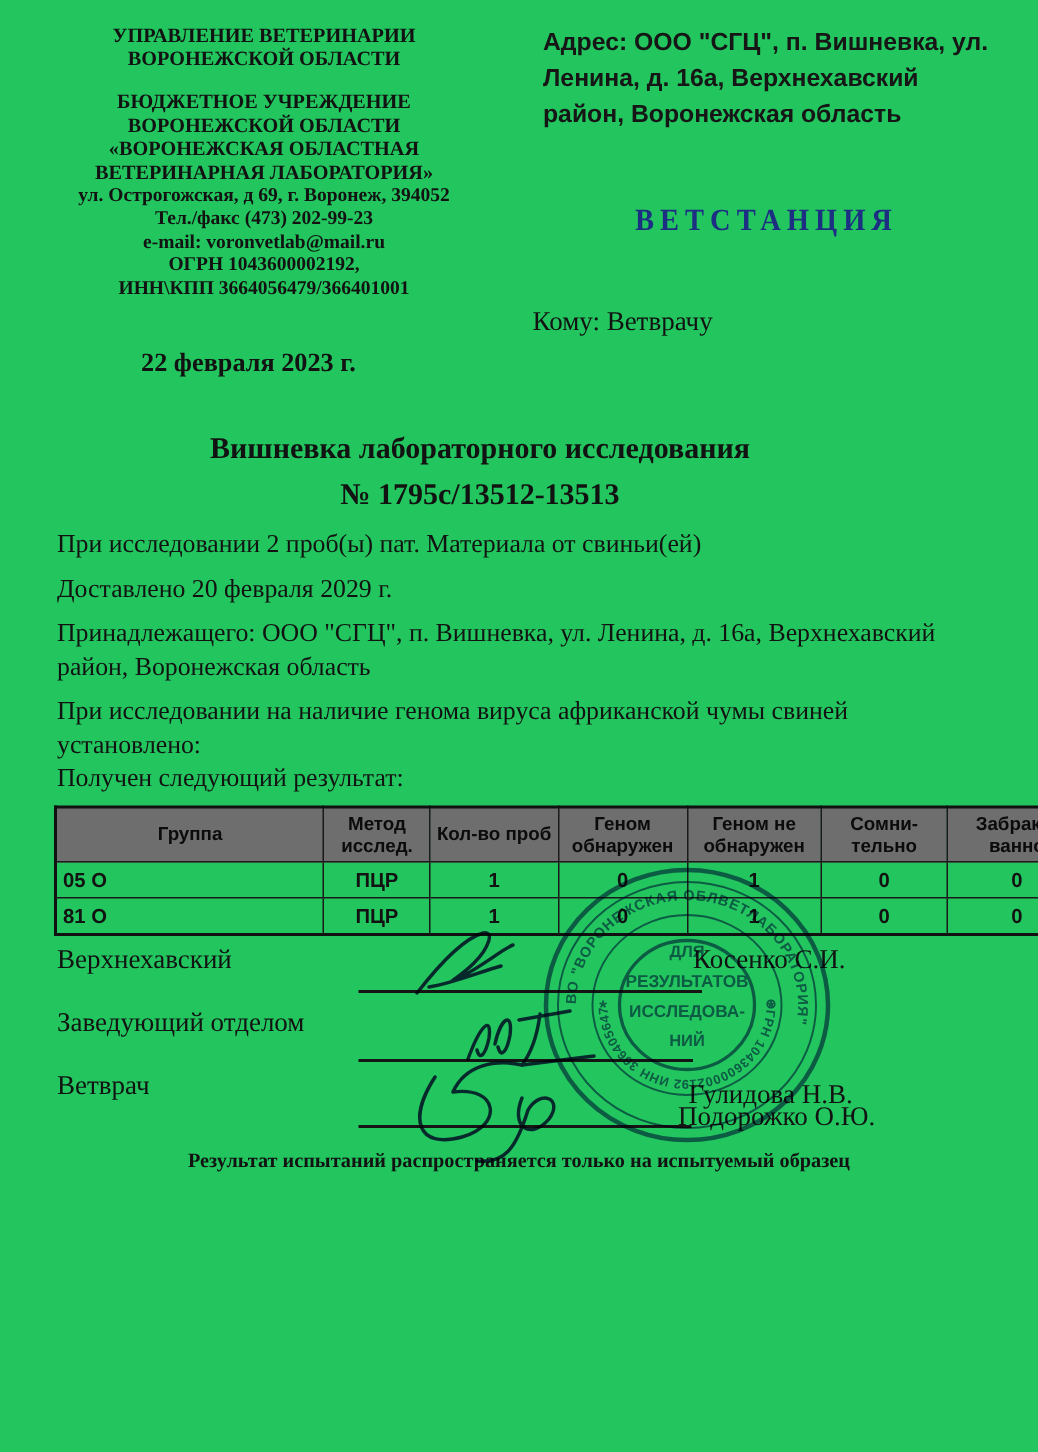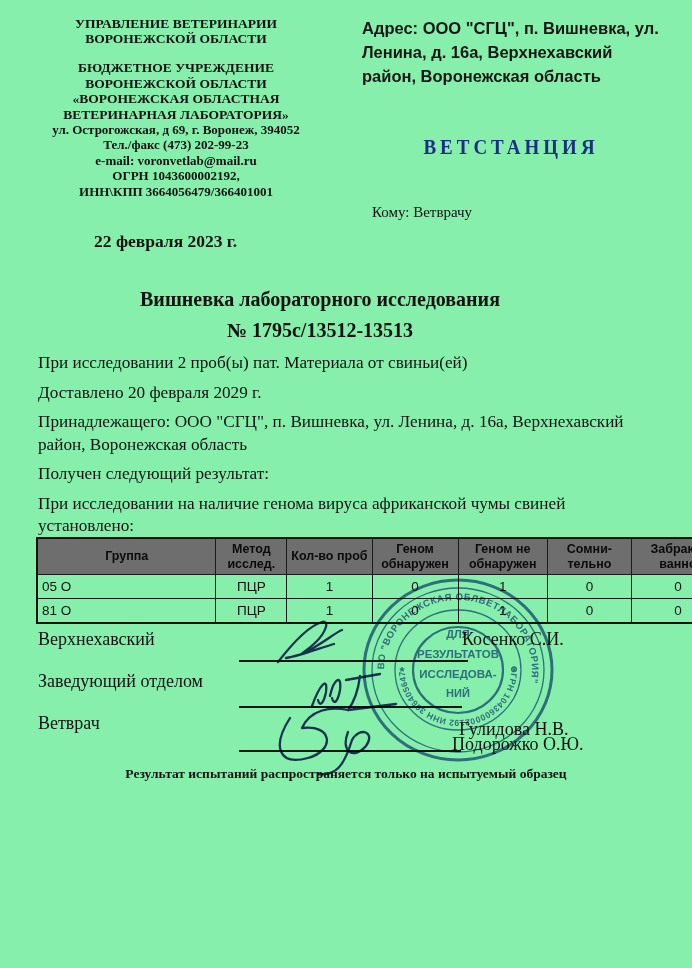--- a/index.html
+++ b/index.html
@@ -1,57 +1,57 @@
 <!DOCTYPE html>
 <html><head>
 <meta charset="utf-8">
 <style>
   html,body{margin:0;padding:0;background:#e8e8e8;}
   .page{
     position:relative;width:692px;height:968px;margin:0 auto;
-    background:#86efac;overflow:hidden;
+    background:#22c55e;overflow:hidden;
     font-family:"Liberation Serif",serif;color:#121212;
   }
   .ml{white-space:pre-line;}
   
   .hdr-left{position:absolute;left:40px;top:16px;width:272px;text-align:center;}
   .org-top{font-size:13.5px;font-weight:bold;line-height:15.2px;margin:0 0 14px 0;}
   .org-main{font-size:13.5px;font-weight:bold;line-height:15.4px;margin:0;}
   .org-contact{font-size:13px;font-weight:bold;line-height:15.4px;margin:0;}
   .hdr-date{position:absolute;left:94px;top:231px;font-size:17.5px;font-weight:bold;}
   
   .hdr-addr{
     position:absolute;left:362px;top:16px;width:298px;
     font-family:"Liberation Sans",sans-serif;font-size:16.5px;font-weight:600;
     line-height:24px;color:#161616;
   }
   .vetstation{
     position:absolute;left:362px;top:137px;width:298px;text-align:center;
     font-size:19px;font-weight:800;letter-spacing:4px;color:#1d2f83;
     transform:scaleY(1.08);
   }
-  .recipient{position:absolute;left:372px;top:204px;font-size:15px;}
+  .recipient{position:absolute;left:355px;top:204px;font-size:18px;}
   
   .doc-title{position:absolute;left:28px;top:284px;width:584px;text-align:center;
     font-size:20px;font-weight:bold;line-height:31px;}
   
   .body-text{position:absolute;left:38px;top:352px;width:592px;}
   .body-text p{margin:0 0 7px 0;font-size:17.2px;line-height:22.5px;}
   
   .result-table{
     position:absolute;left:36px;top:537px;width:690px;border-collapse:collapse;
     font-family:"Liberation Sans",sans-serif;table-layout:fixed;
   }
   .result-table th{
     background:#6e6e6e;color:#0b0b0b;font-weight:bold;font-size:12.5px;
     line-height:14.5px;border:1.5px solid #1a1a1a;padding:3px 1px;vertical-align:middle;
     white-space:pre-line;
   }
   .result-table td{
-    border:1.5px solid #1a1a1a;font-weight:normal;font-size:13.5px;
+    border:1.5px solid #1a1a1a;font-weight:bold;font-size:13.5px;
     padding:2px 3px;height:19px;text-align:center;background:transparent;
   }
   .result-table td.left{text-align:left;padding-left:4px;}
   .result-table{border:2px solid #111;}
   
   .sig-role{position:absolute;left:38px;font-size:18px;}
   .sig-name{position:absolute;font-size:18px;}
   .sig-line{position:absolute;height:2px;background:#151515;}
   
   .doc-footer{position:absolute;left:0;top:766px;width:692px;text-align:center;
@@ -86,22 +86,22 @@
 
   <div class="doc-title">
     <div>Вишневка лабораторного исследования</div>
     <div>№ 1795с/13512-13513</div>
   </div>
 
   <div class="body-text">
     <p>При исследовании 2 проб(ы) пат. Материала от свиньи(ей)</p>
     <p>Доставлено 20 февраля 2029 г.</p>
     <p>Принадлежащего: ООО "СГЦ", п. Вишневка, ул. Ленина, д. 16а, Верхнехавский район, Воронежская область</p>
+    <p style="margin-bottom:0;">При исследовании на наличие генома вируса африканской чумы свиней установлено:</p>
     <p>Получен следующий результат:</p>
-    <p style="margin-bottom:0;">При исследовании на наличие генома вируса африканской чумы свиней установлено:</p>
   </div>
 
   <table class="result-table">
     <colgroup>
       <col style="width:26%">
         <col style="width:10.3%">
         <col style="width:12.4%">
       <col style="width:12.5%">
         <col style="width:13%">
         <col style="width:12.2%">

